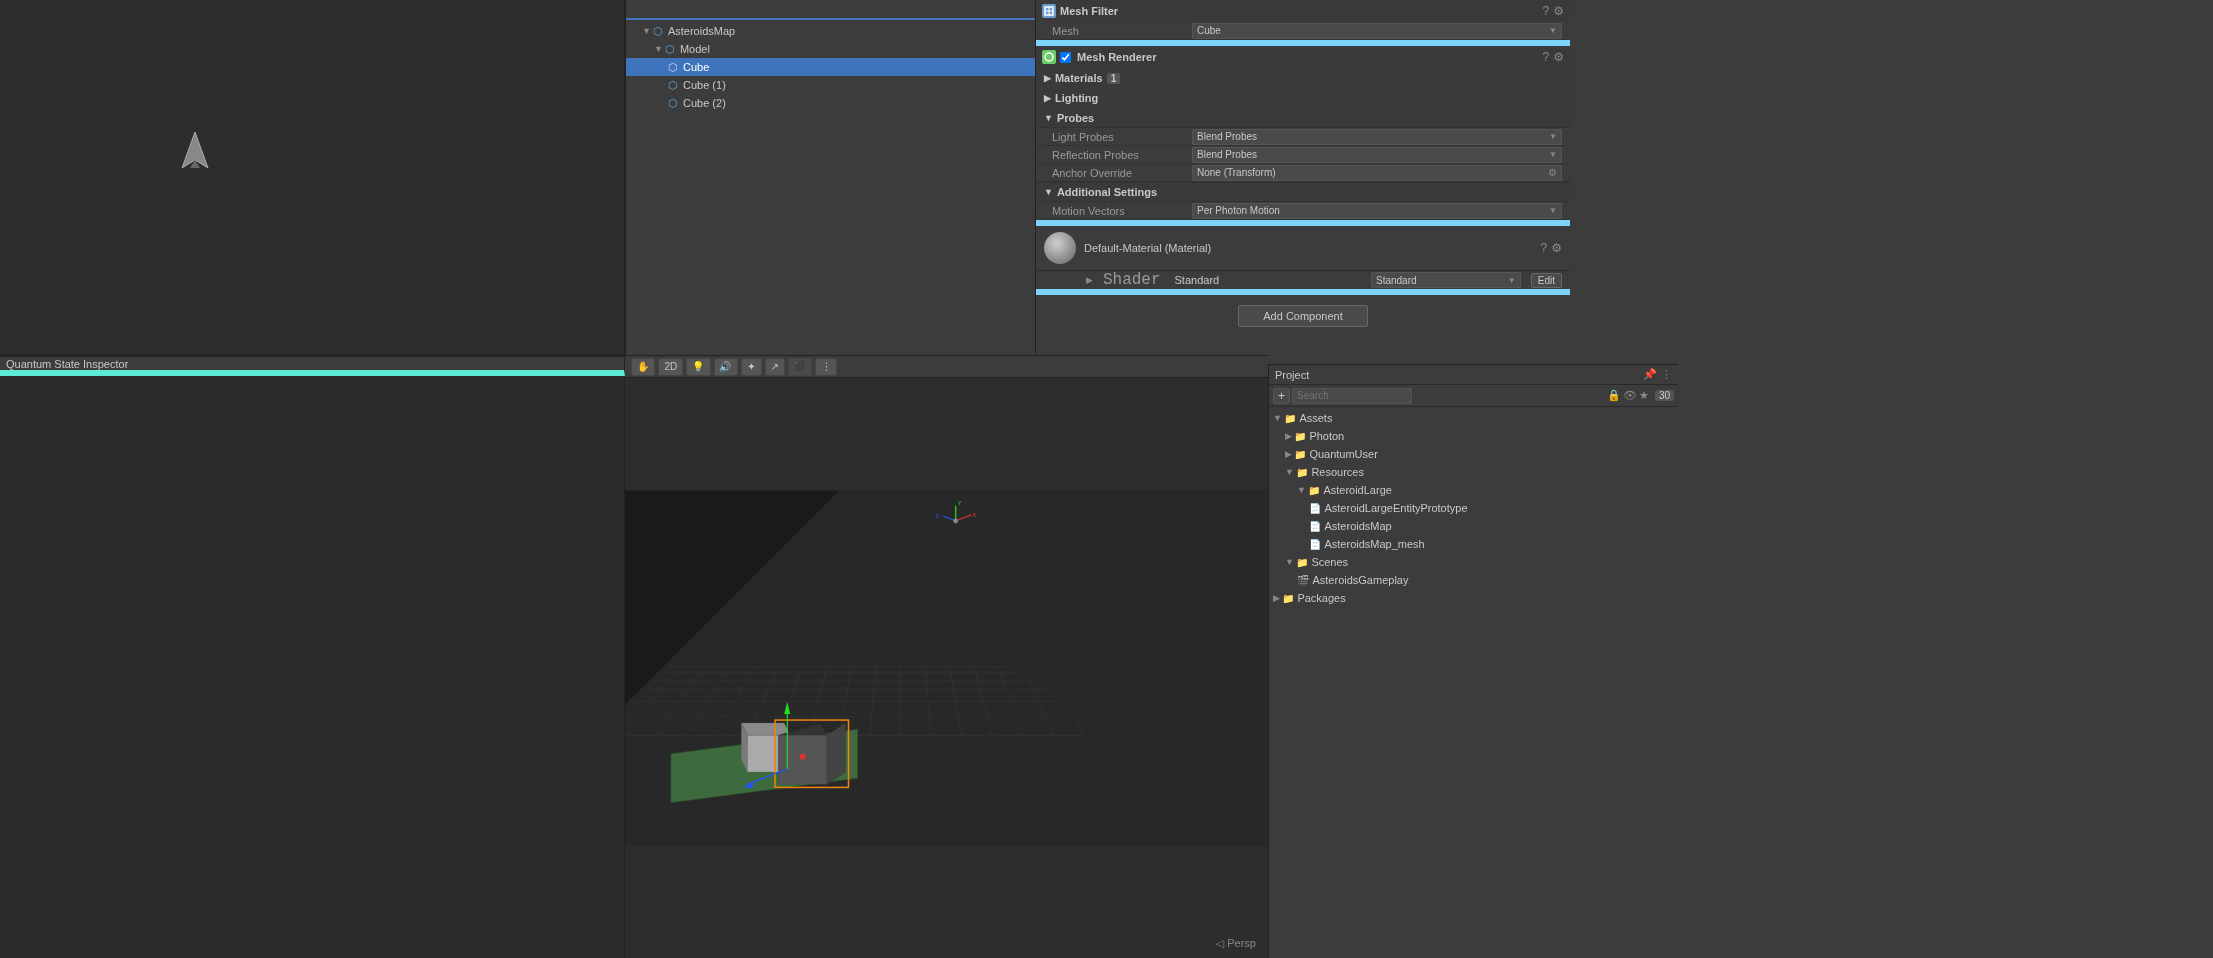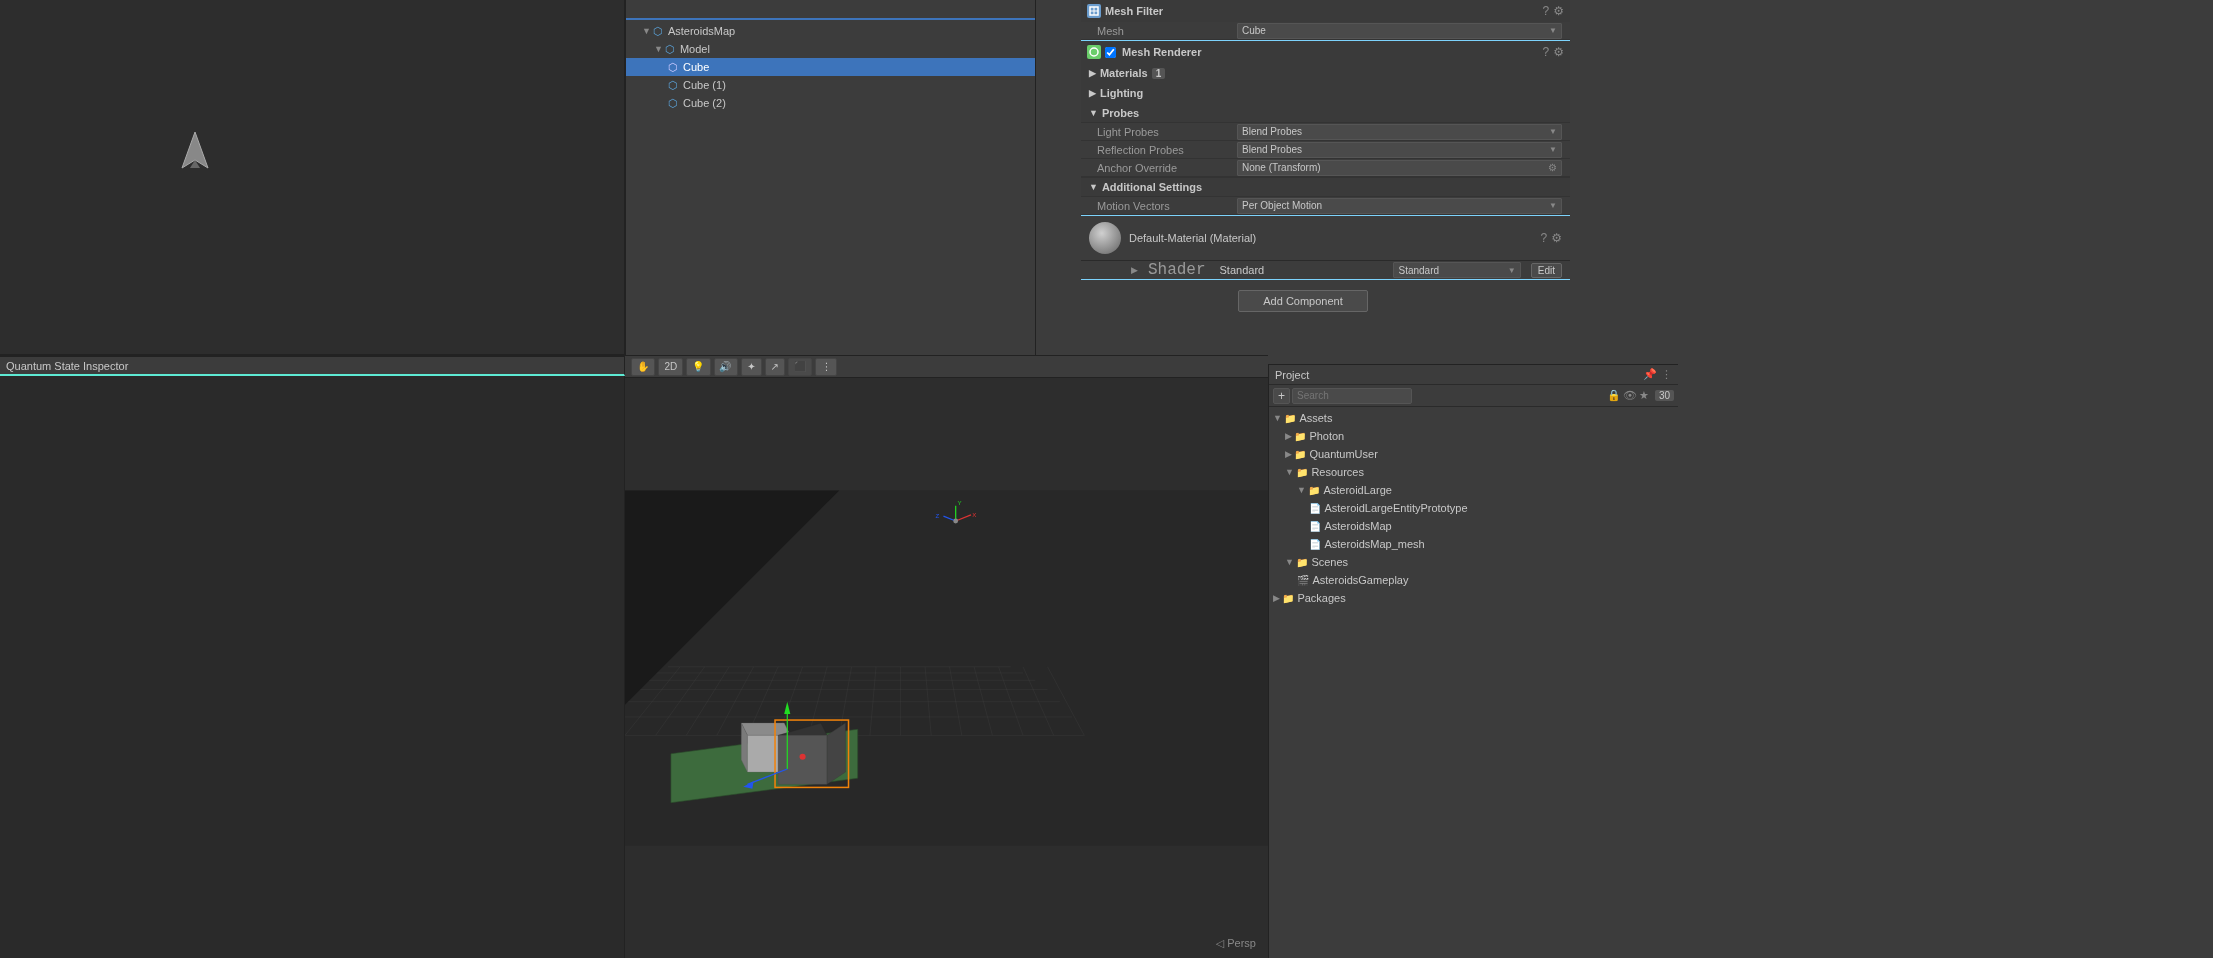--- a/index.html
+++ b/index.html
@@ -71,21 +71,21 @@
       border-right: 1px solid #222;
       border-top: 1px solid #222;
       position: relative;
     }
     .state-inspector .panel-header {
       background: #3c3c3c;
       height: 20px;
       display: flex;
       align-items: center;
       padding: 0 6px;
-      border-bottom: 2px solid #5eead4;
+      border-bottom: 6px solid #5eead4;
       font-size: 11px;
       color: #c8c8c8;
     }
 
     
     .viewport-area {
       flex: 1;
       background: #282828;
       border-top: 1px solid #222;
       position: relative;
@@ -197,22 +197,21 @@
     .inspector-panel {
       width: 535px;
       background: #3c3c3c;
       border-left: 1px solid #222;
       display: flex;
       flex-direction: column;
       overflow-y: auto;
     }
 
     .inspector-component {
-      border-bottom: 1px solid #7dd3fc;
-      margin-left: 45px;
+      border-bottom: 6px solid #7dd3fc;
     }
 
     .component-header {
       height: 22px;
       background: #3a3a3a;
       display: flex;
       align-items: center;
       padding: 0 6px;
       gap: 4px;
       cursor: pointer;
@@ -503,21 +502,21 @@
           </div>
 
           <div class="section-header" style="border-top: 1px solid #333; border-bottom: 1px solid #333;">
             <span class="arrow">▼</span>
             <span>Additional Settings</span>
           </div>
 
           <div class="inspector-row">
             <span class="label">Motion Vectors</span>
             <div class="dropdown-field">
-              <span>Per Object Motion</span>
+              <span>Per Photon Motion</span>
               <span class="chevron">▼</span>
             </div>
           </div>
 
         </div>
 
         <div class="inspector-component">
           <div class="material-row">
             <div class="material-preview"></div>
             <div style="flex:1;">

